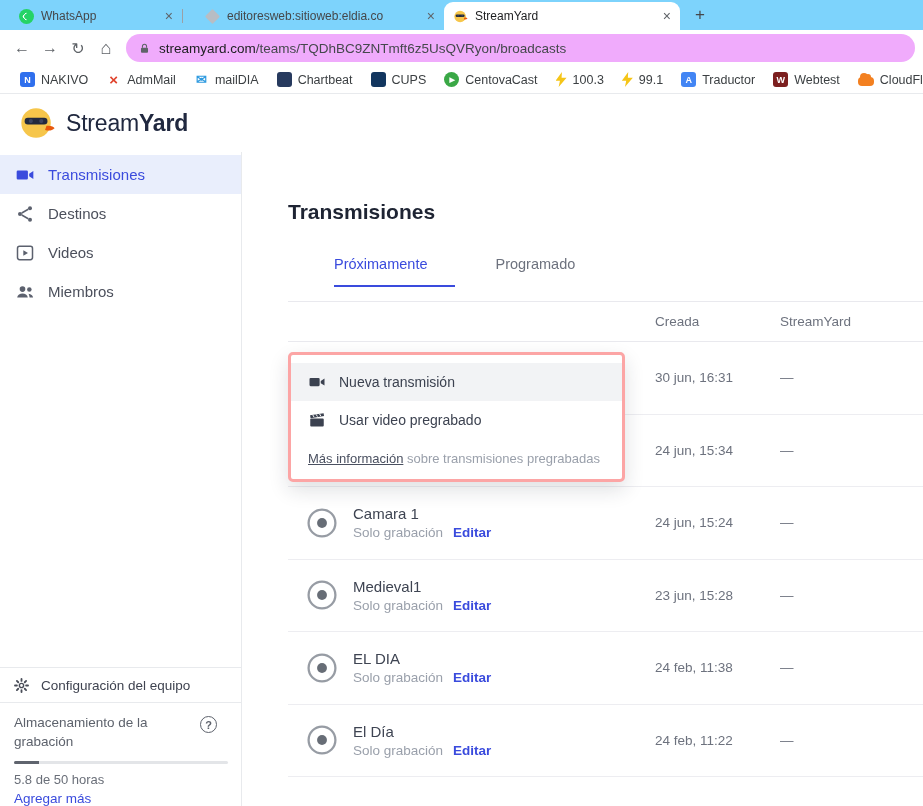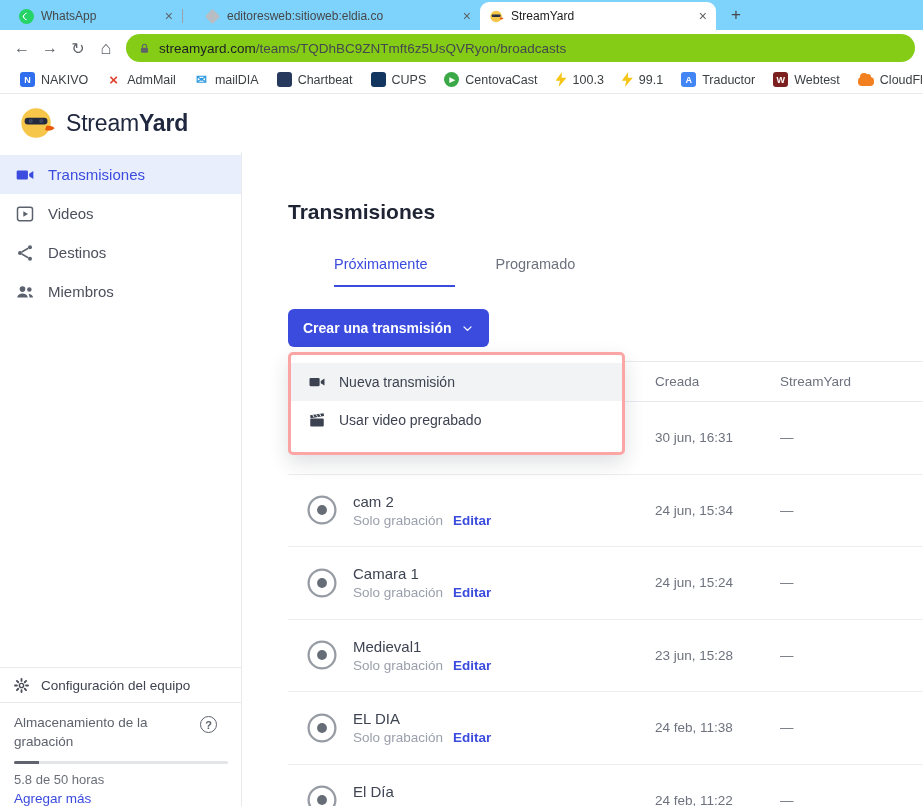--- a/index.html
+++ b/index.html
@@ -8,37 +8,37 @@
     width:923px; height:806px; overflow:hidden; background:#fff;
     font-family:"Liberation Sans", sans-serif; -webkit-font-smoothing:antialiased;
   }
 
   
   .chrome{background:#dee1e6;}
   .tabstrip{height:30px; display:flex; align-items:flex-end; padding-left:10px; background:#7dd3fc;}
   #tabs{display:flex; align-items:flex-end;}
   .tab{height:28px; display:flex; align-items:center; padding:0 9px; font-size:12px; color:#45474a; position:relative; cursor:pointer;}
   .tab:nth-child(1){width:172px;}
-  .tab:nth-child(2){width:298px;padding-left:23px;}
+  .tab:nth-child(2){width:262px;padding-left:23px;}
   .tab:nth-child(3){width:236px;}
   .tab:not(.active):not(:first-child)::before{content:""; position:absolute; left:0; top:7px; height:14px; width:1px; background:#9aa0a6;}
   .tab.active{background:#fff; border-radius:9px 9px 0 0; color:#1b1c1e;}
   .fav{width:15px; height:15px; margin-right:7px; flex:none; position:relative;}
   .fav-whatsapp{background:#25d366; border-radius:50%;}
   .fav-whatsapp::before{content:""; position:absolute; left:4px; top:4px; width:5px; height:5px; border:1.7px solid #fff; border-radius:50%; border-top-color:transparent; border-right-color:transparent; transform:rotate(45deg);}
   .fav-site{background:#b8bdc4; border-radius:2px; transform:rotate(45deg) scale(.72);}
   .fav-streamyard svg{width:15px; height:15px; display:block;}
   .tab-title{flex:1; min-width:0; white-space:nowrap; overflow:hidden; text-overflow:ellipsis;}
   .tab-close{margin-left:6px; font-size:14px; color:#5f6368; line-height:1; flex:none; cursor:pointer;}
   .newtab{width:26px; height:26px; margin:0 0 2px 7px; display:flex; align-items:center; justify-content:center; font-size:17px; color:#45474a; cursor:pointer;}
 
   .navbar{height:36px; background:#fff; display:flex; align-items:center; padding:0 8px;}
   .nav-btn{width:28px; height:28px; display:flex; align-items:center; justify-content:center; font-size:16px; color:#5f6368; cursor:pointer;}
   .nav-btn.home{font-size:18px;}
-  .omnibox{flex:1; height:28px; margin-left:6px; background:#84cc16; border-radius:14px; display:flex; align-items:center; padding:0 12px; min-width:0; cursor:text;}
+  .omnibox{flex:1; height:28px; margin-left:6px; background:#f0abfc; border-radius:14px; display:flex; align-items:center; padding:0 12px; min-width:0; cursor:text;}
   .lock-icon svg{width:13px; height:13px; display:block; fill:#5f6368; color:#5f6368;}
   .url{margin-left:8px; font-size:13.5px; white-space:nowrap; overflow:hidden;}
   .url-host{color:#202124;}
   .url-path{color:#45484d;}
 
   .bookmarks{height:28px; background:#fff; border-bottom:1px solid #e8eaed; display:flex; align-items:center; padding:0 20px; gap:18px; overflow:hidden;}
   .bm{display:flex; align-items:center; gap:6px; font-size:12.5px; color:#3c4043; flex:none; cursor:pointer;}
   .bmfav{width:15px; height:15px; border-radius:3px; display:flex; align-items:center; justify-content:center; font-size:9px; font-weight:700; color:#fff; position:relative; flex:none;}
   .bmfav::before{content:var(--g,"");}
   .bmfav-nakivo{background:#2f6fed;}
@@ -265,29 +265,29 @@
   <aside class="sidebar">
     <nav id="snav">
         <div class="snav-item active">
     <svg viewBox="0 0 24 24">
             <use href="#i-videocam"></use>
           </svg>
     <span class="snav-label">Transmisiones</span>
   </div>
         <div class="snav-item">
     <svg viewBox="0 0 24 24">
+            <use href="#i-share"></use>
+          </svg>
+    <span class="snav-label">Destinos</span>
+  </div>
+        <div class="snav-item">
+    <svg viewBox="0 0 24 24">
             <use href="#i-play-square"></use>
           </svg>
     <span class="snav-label">Videos</span>
-  </div>
-        <div class="snav-item">
-    <svg viewBox="0 0 24 24">
-            <use href="#i-share"></use>
-          </svg>
-    <span class="snav-label">Destinos</span>
   </div>
         <div class="snav-item">
     <svg viewBox="0 0 24 24">
             <use href="#i-users"></use>
           </svg>
     <span class="snav-label">Miembros</span>
   </div>
       </nav>
     <div class="sb-bottom">
       <div class="settings-row">
@@ -307,26 +307,20 @@
       </div>
     </div>
   </aside>
 
   <main class="main">
     <h1 class="page-title">Transmisiones</h1>
     <div class="mtabs" id="main-tabs">
         <div class="mtab active">Próximamente</div>
         <div class="mtab">Programado</div>
       </div>
-    <button class="create-btn">
-      <span>Crear una transmisión</span>
-      <svg viewBox="0 0 24 24">
-          <use href="#i-chevron"></use>
-        </svg>
-    </button>
 
     <div class="btable">
       <div class="thead">
         <div></div>
         <div>Creada</div>
         <div>StreamYard</div>
       </div>
       <div id="tbody">
           <div class="trow covered">
     <div class="cell-main">
@@ -435,15 +429,18 @@
             </svg>
     <span class="dd-label">Nueva transmisión</span>
   </div>
           <div class="dd-item">
     <svg viewBox="0 0 24 24">
               <use href="#i-clapper"></use>
             </svg>
     <span class="dd-label">Usar video pregrabado</span>
   </div>
         </div>
+      <div class="dd-footer">
+        <span class="dd-link">Más información</span><span> sobre transmisiones pregrabadas</span>
+      </div>
     </div>
   </main>
 </div>
 
 </body></html>

